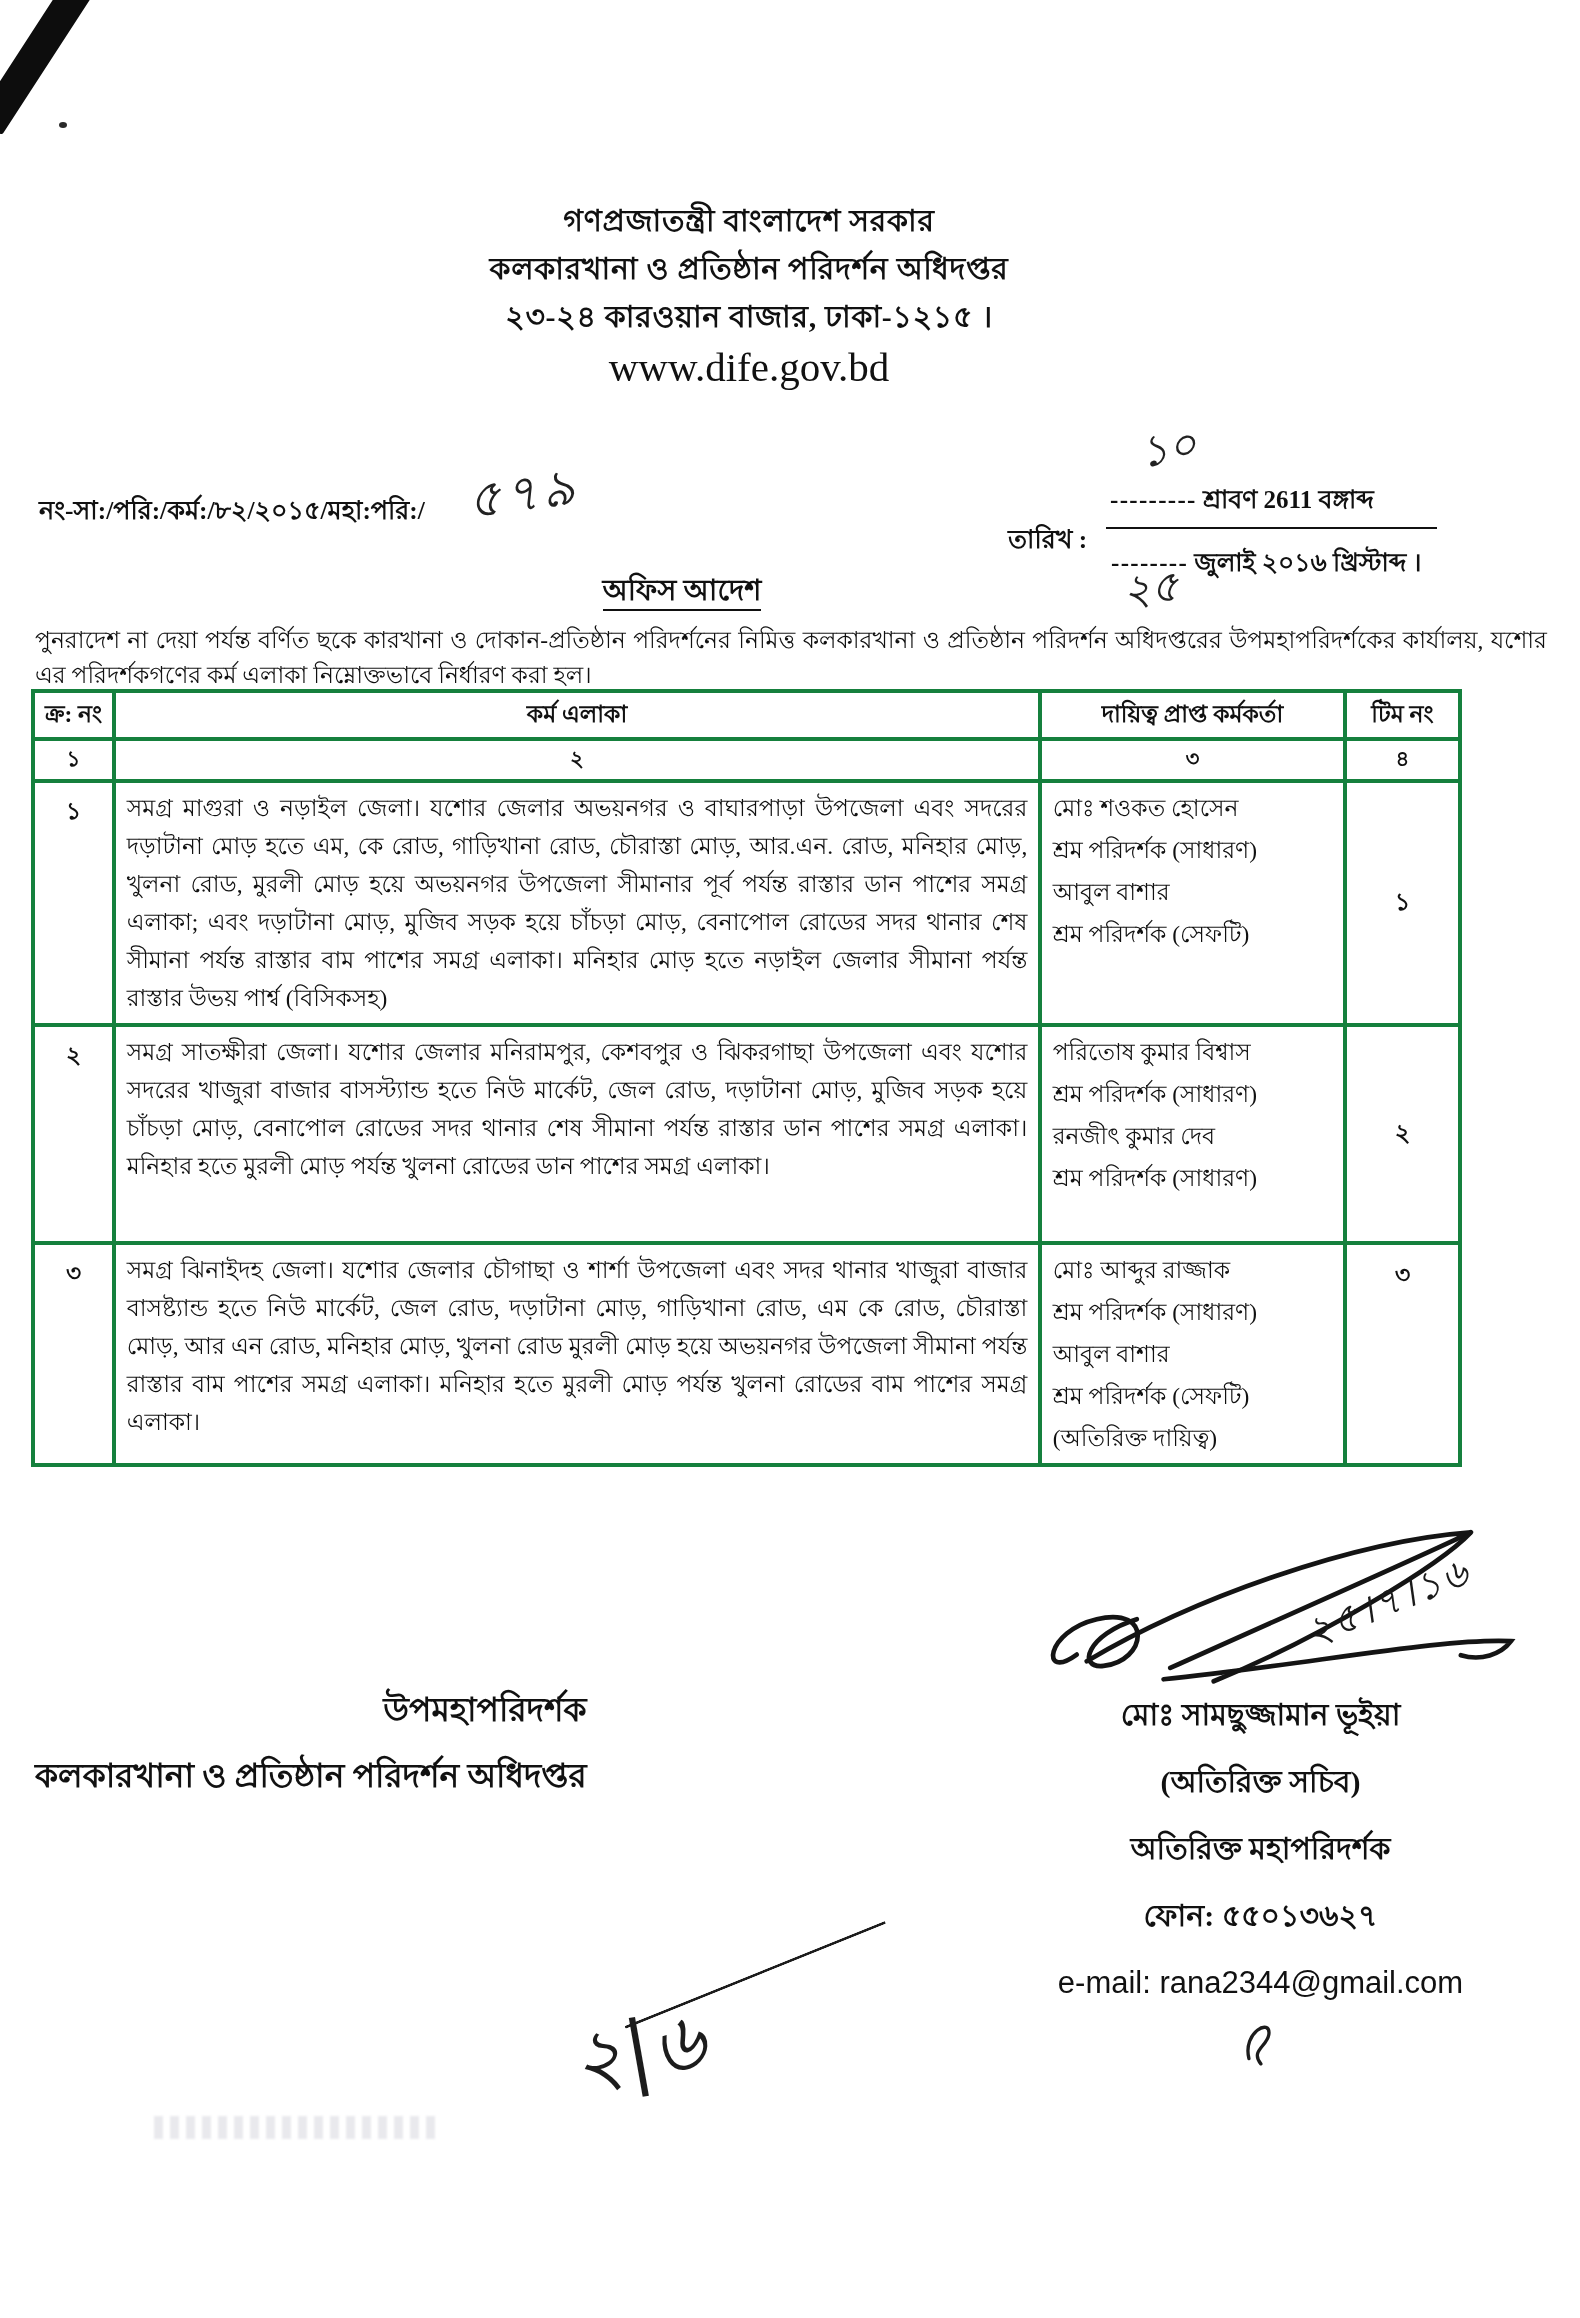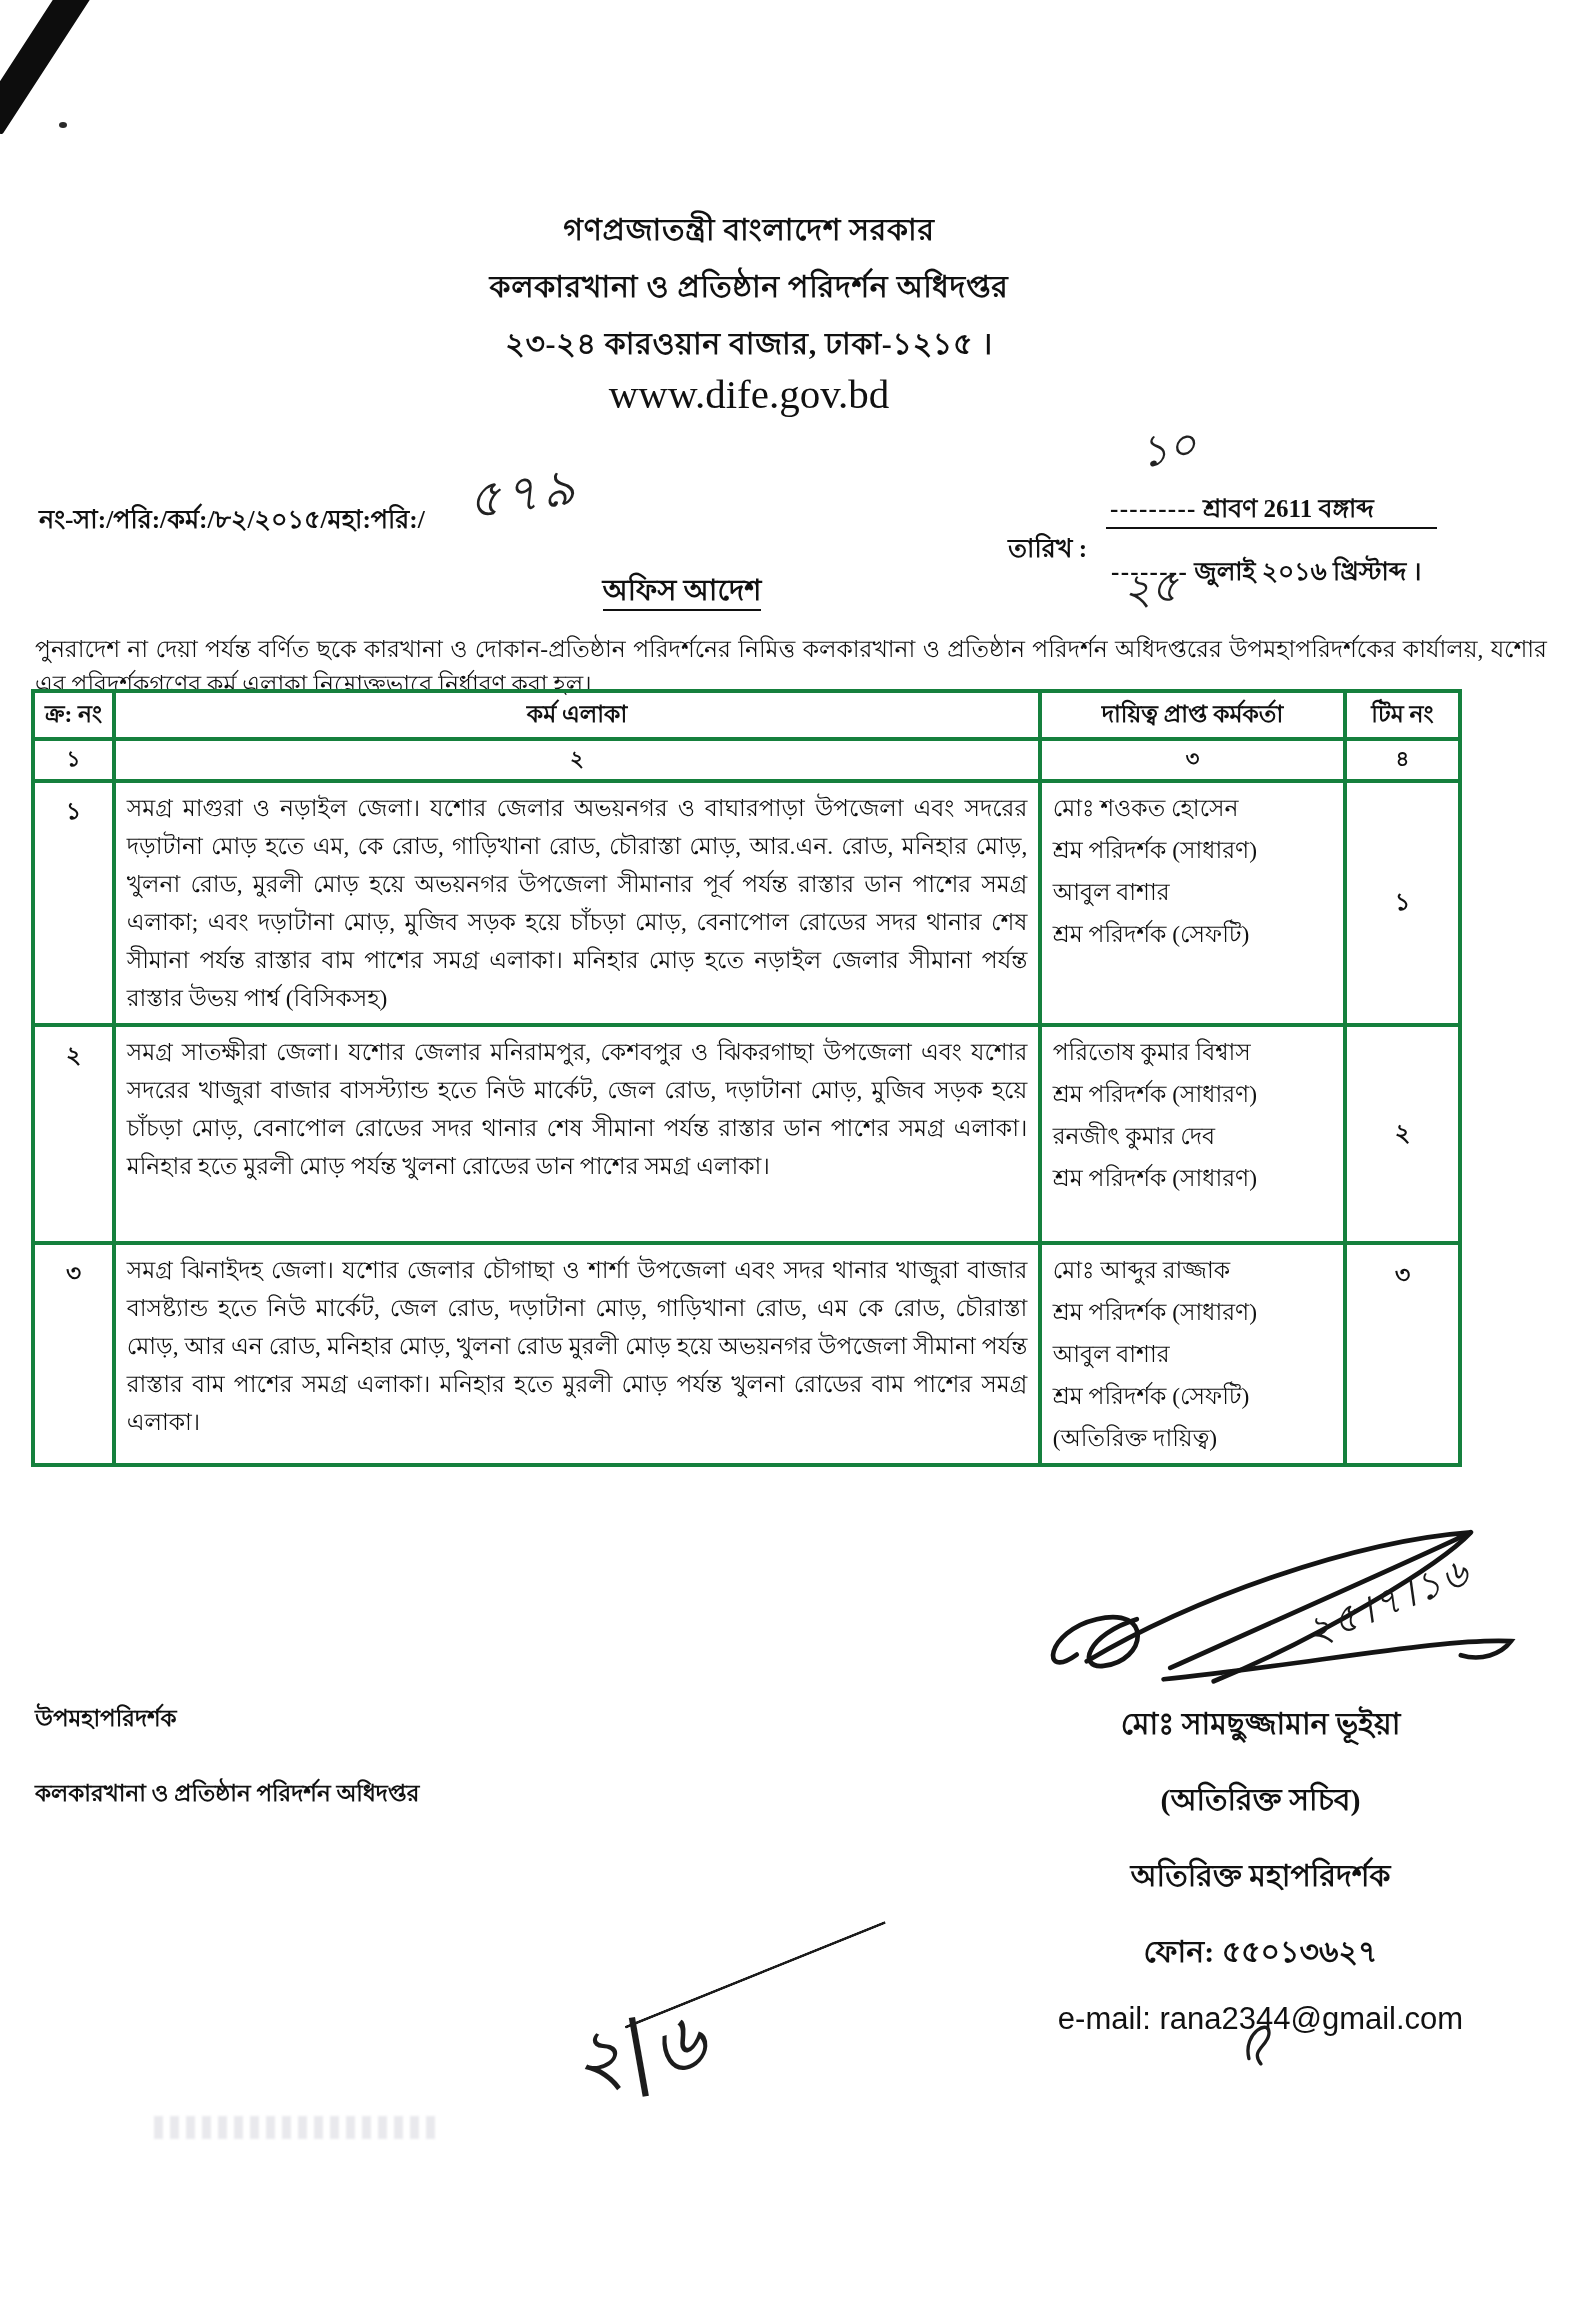--- a/index.html
+++ b/index.html
@@ -5,21 +5,21 @@
   html,body{margin:0;padding:0;}
   body{background:#e8e8e8;}
   .page{
     position:relative;
     width:1581px;height:2319px;
     background:#ffffff;
     overflow:hidden;
     font-family:"Liberation Serif",serif;
     color:#111;
   }
-  .bn{font-family:"Liberation Serif",serif;margin-top:9px;}
+  .bn{font-family:"Liberation Serif",serif;}
   .abs{position:absolute;}
 
   
   .corner-art{position:absolute;top:-27px;left:19px;width:31px;height:167px;background:#0d0d0d;transform:rotate(33deg);border-radius:2.7px;}
   .corner-dot{position:absolute;top:122px;left:59px;width:8px;height:6px;background:#2a2a2a;border-radius:50%;}
 
   
   .header{left:0;top:197px;width:1498px;text-align:center;}
   .header .h-line{font-size:30px;line-height:48px;font-weight:600;letter-spacing:0.7px;}
   .header .h-web{font-size:41px;line-height:53px;font-family:Liberation Serif, serif;font-weight:500;text-align:center;}
@@ -62,21 +62,21 @@
 
   
   .sig-svg{left:1040px;top:1524px;}
   .sig-date{left:1302px;top:1571px;font-size:39px;font-family:"DejaVu Serif",serif;font-style:italic;transform:rotate(-22deg);color:#1a1a1a;letter-spacing:2.7px;white-space:nowrap;}
   .sig-block{left:1033px;top:1681px;width:455px;text-align:center;}
   .sig-block .s-line{font-size:30px;line-height:67px;font-weight:600;white-space:nowrap;}
   .sig-block .s-email{font-size:31px;line-height:67px;font-family:"Liberation Sans",sans-serif;font-weight:500;white-space:nowrap;}
 
   
   .sender{left:35px;top:1677px;}
-  .sender .s-line{font-size:23px;line-height:66px;font-weight:600;white-space:nowrap;}
+  .sender .s-line{font-size:33px;line-height:66px;font-weight:600;white-space:nowrap;text-align:right;}
 
   
   .bottom-mark{left:572px;top:1989px;font-size:80px;font-family:"DejaVu Serif",serif;font-style:italic;color:#1c1c1c;transform:rotate(-10deg);letter-spacing:1.3px;}
   .bottom-stroke{left:625px;top:2026px;width:281px;height:0;border-top:3.3px solid #1c1c1c;transform:rotate(-22deg);transform-origin:left center;border-radius:2px;}
   .ink-mark{left:1237px;top:2012px;}
 
   
   .faint-stamp{left:154px;top:2116px;width:281px;height:23px;opacity:0.18;filter:blur(1px);
     background:repeating-linear-gradient(90deg,#8a8aa0 0 9.4px,transparent 9.4px 16px);}
 </style>

